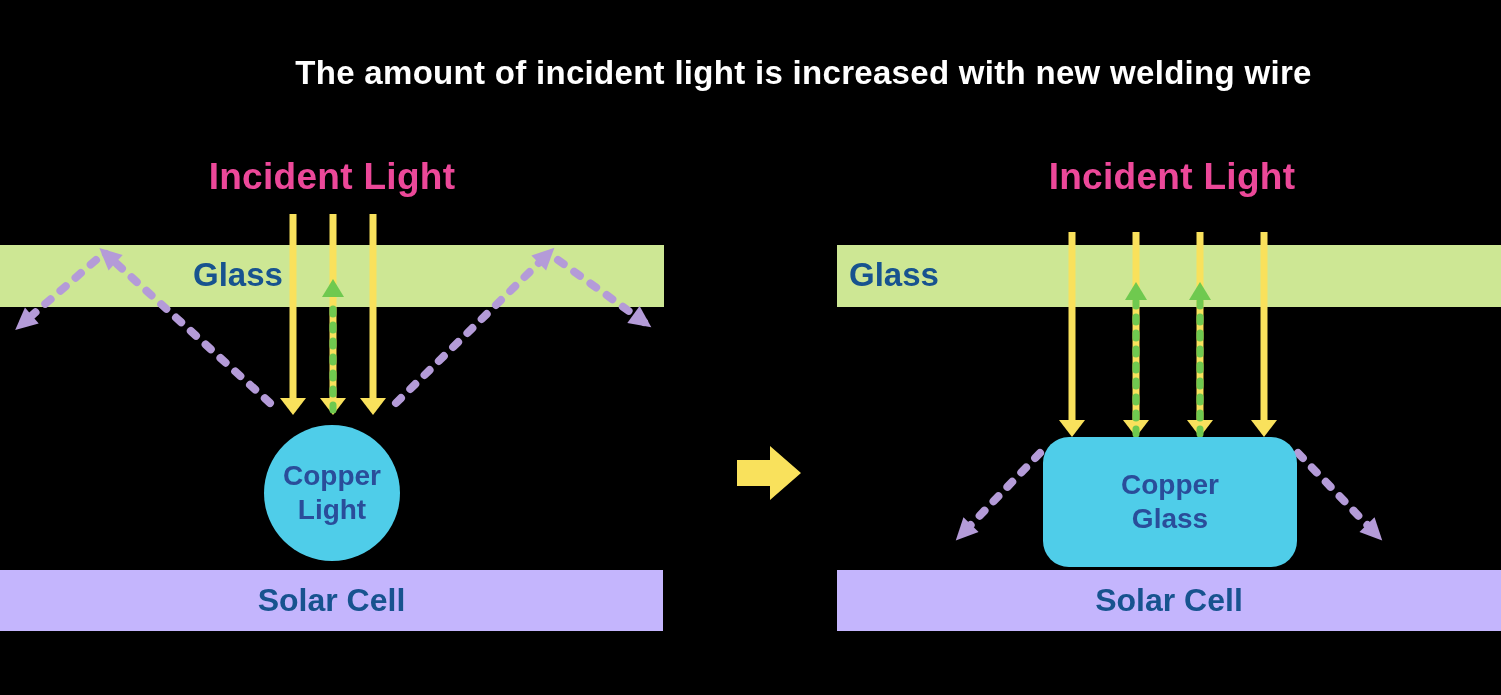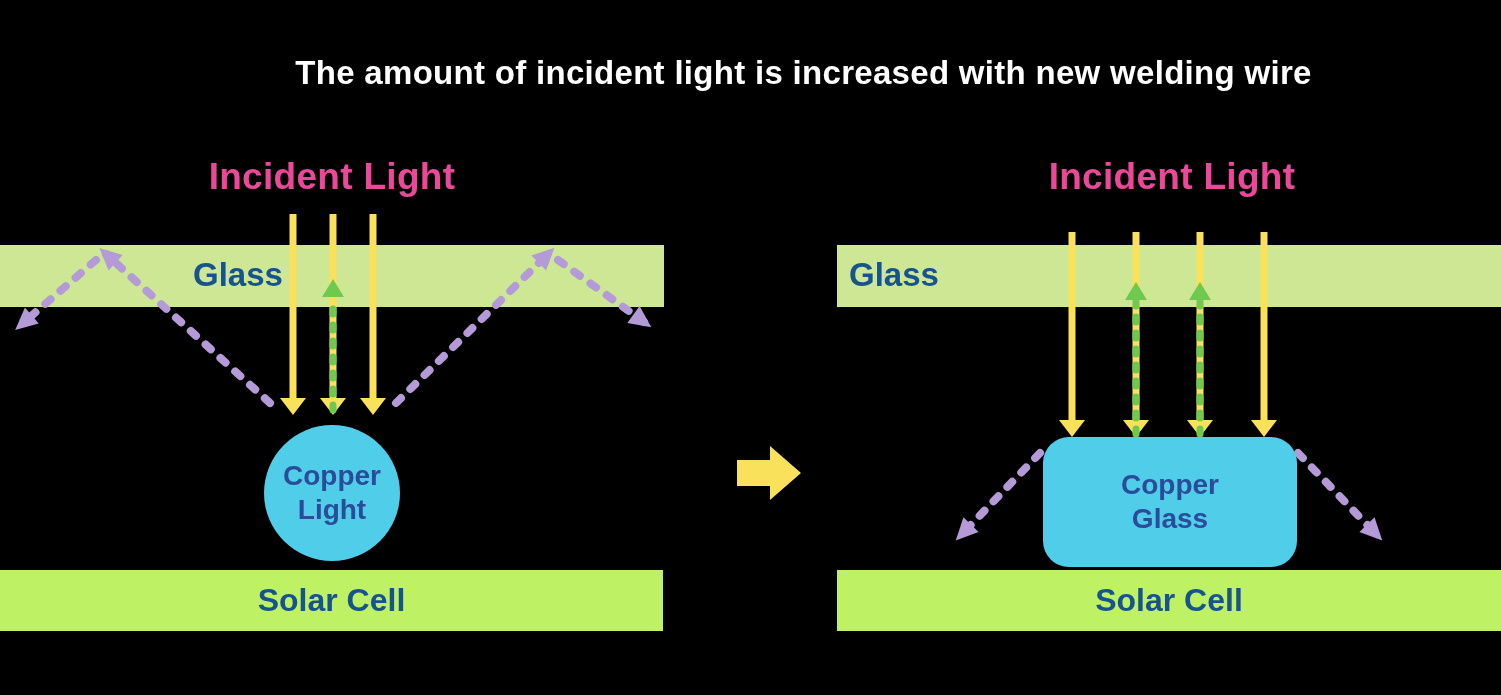--- a/index.html
+++ b/index.html
@@ -45,21 +45,21 @@
     color: #2a4d9a; font-size: 28px; font-weight: 600; line-height: 1.22;
   }
   .copper-ribbon {
     left: 1043px; top: 437px; width: 254px; height: 130px;
     border-radius: 26px; background: #4fcde9; z-index: 3;
     display: flex; flex-direction: column; align-items: center; justify-content: center;
     color: #2a4d9a; font-size: 28px; font-weight: 600; line-height: 1.22;
   }
 
   .solar-cell {
-    top: 570px; height: 61px; background: #bef264; z-index: 3;
+    top: 570px; height: 61px; background: #c4b5fd; z-index: 3;
     display: flex; align-items: center; justify-content: center;
     color: #17538f; font-size: 32px; font-weight: 600;
   }
   .sc-left  { left: 0;     width: 663px; }
   .sc-right { left: 837px; width: 664px; }
 </style>
 </head>
 <body>
 
 <div class="canvas">

